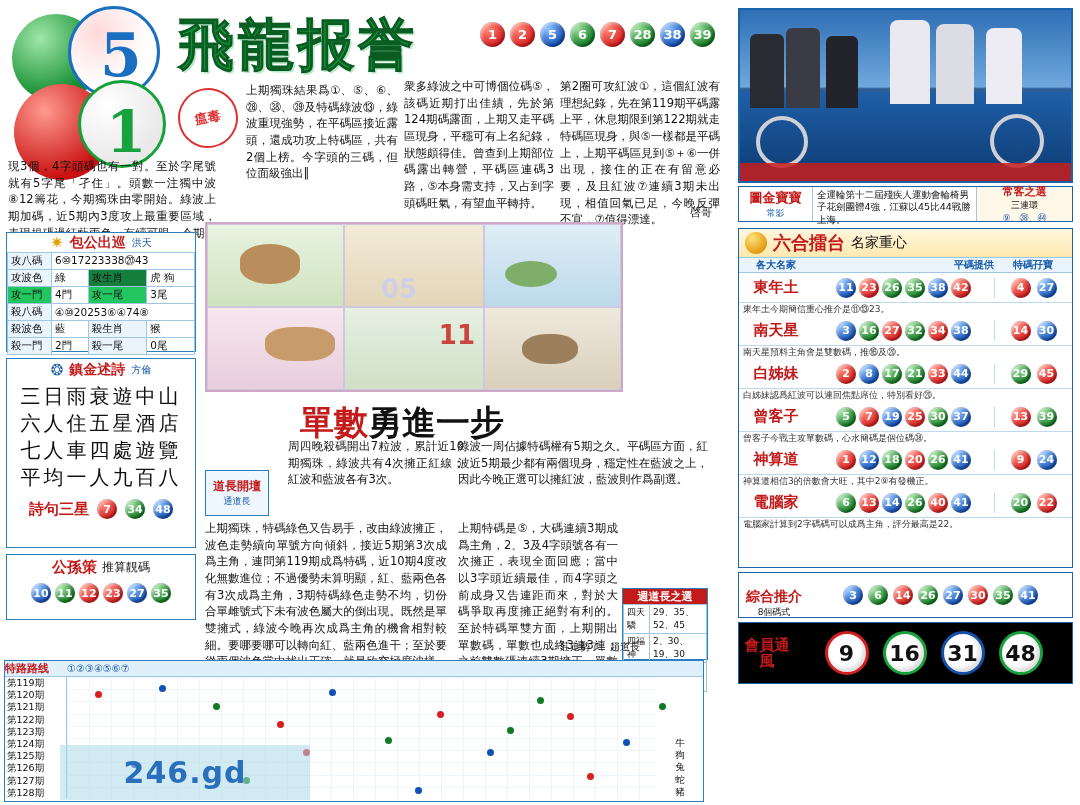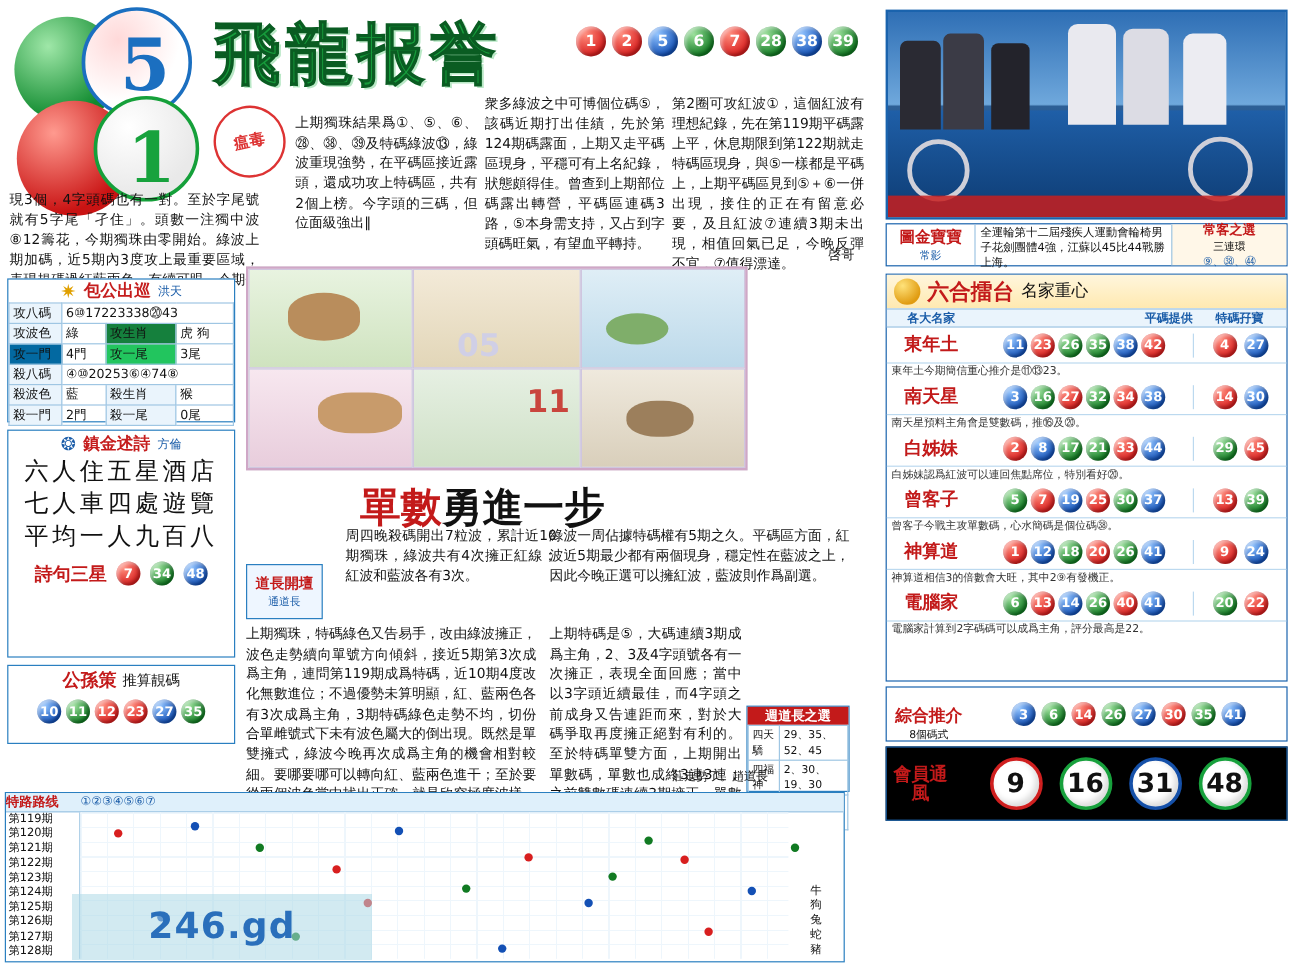--- a/index.html
+++ b/index.html
@@ -140,21 +140,21 @@
     <span class="ball b-blue">5</span>
     <span class="ball b-green">6</span>
     <span class="ball b-red">7</span>
     <span class="ball b-green">28</span>
     <span class="ball b-blue">38</span>
     <span class="ball b-green">39</span>
   </div>
 
   <div style="position:absolute;left:178px;top:88px;width:60px;height:60px;border-radius:50%;border:2px solid #d33;color:#d33;display:flex;align-items:center;justify-content:center;font-size:13px;font-weight:bold;transform:rotate(-12deg);">瘟毒</div>
 
-  <div class="intro-text" style="left:246px;top:82px;width:152px;margin-top:12px;">上期獨珠結果爲①、⑤、⑥、㉘、㊳、㊴及特碼綠波⑬，綠波重現強勢，在平碼區接近露頭，還成功攻上特碼區，共有2個上榜。今字頭的三碼，但位面級強出‖</div>
+  <div class="intro-text" style="left:246px;top:82px;width:152px;">上期獨珠結果爲①、⑤、⑥、㉘、㊳、㊴及特碼綠波⑬，綠波重現強勢，在平碼區接近露頭，還成功攻上特碼區，共有2個上榜。今字頭的三碼，但位面級強出‖</div>
   <div class="intro-text" style="left:8px;top:158px;width:208px;">現3個，4字頭碼也有一對。至於字尾號就有5字尾「孑住」。頭數一注獨中波⑧12籌花，今期獨珠由零開始。綠波上期加碼，近5期內3度攻上最重要區域，表現規碼過紅藍兩色，有續可眼，今期優先支持綠波。</div>
   <div class="intro-text" style="left:404px;top:78px;width:150px;">衆多綠波之中可博個位碼⑤，該碼近期打出佳績，先於第124期碼露面，上期又走平碼區現身，平穩可有上名紀錄，狀態頗得佳。曾查到上期部位碼露出轉營，平碼區連碼3路，⑤本身需支持，又占到字頭碼旺氣，有望血平轉持。</div>
   <div class="intro-text" style="left:560px;top:78px;width:160px;">第2圈可攻紅波①，這個紅波有理想紀錄，先在第119期平碼露上平，休息期限到第122期就走特碼區現身，與⑤一樣都是平碼上，上期平碼區見到⑤＋⑥一併出現，接住的正在有留意必要，及且紅波⑦連續3期未出現，相值回氣已足，今晚反彈不宜，⑦值得漂達。</div>
   <div style="position:absolute;left:690px;top:205px;font-size:11px;">啓哥</div>
 
   <div class="box" style="left:6px;top:232px;width:190px;height:120px;">
     <div style="display:flex;align-items:center;justify-content:center;gap:6px;">
       <span style="font-size:16px;color:#e0a000;">✷</span>
       <span class="box-title" style="padding:0;">包公出巡</span>
       <span style="font-size:10px;color:#1a5ca8;">洪天</span>
@@ -165,21 +165,21 @@
             <td style="width:44px;background:#eaf4fc;">攻八碼</td>
           <td colspan="3">6⑩17223338⑳43</td>
           </tr>
       <tr>
             <td style="background:#eaf4fc;">攻波色</td>
           <td>綠</td>
           <td style="background:#15803d;">攻生肖</td>
           <td>虎 狗</td>
           </tr>
       <tr>
-            <td style="background:#0369a1;">攻一門</td>
+            <td style="background:#22c55e;">攻一門</td>
           <td>4門</td>
           <td style="background:#22c55e;">攻一尾</td>
           <td>3尾</td>
           </tr>
       <tr>
             <td style="background:#eaf4fc;">殺八碼</td>
           <td colspan="3">④⑩20253⑥④74⑧</td>
           </tr>
       <tr>
             <td style="background:#eaf4fc;">殺波色</td>
@@ -196,20 +196,21 @@
     </tbody>
       </table>
   </div>
 
   <div class="box" style="left:6px;top:358px;width:190px;height:190px;">
     <div style="display:flex;align-items:center;justify-content:center;gap:6px;padding-top:2px;">
       <span style="font-size:15px;color:#1a5ca8;">❂</span>
       <span class="box-title" style="padding:0;">鎮金述詩</span>
       <span style="font-size:10px;color:#1a5ca8;">方倫</span>
     </div>
+    <div class="poem" style="margin-top:4px;">三日雨衰遊中山</div>
     <div class="poem">六人住五星酒店</div>
     <div class="poem">七人車四處遊覽</div>
     <div class="poem">平均一人九百八</div>
     <div style="display:flex;align-items:center;justify-content:center;gap:8px;margin-top:8px;">
       <span style="font-size:15px;font-weight:bold;color:#c31a1a;">詩句三星</span>
       <span class="ball b-red">7</span>
       <span class="ball b-green">34</span>
       <span class="ball b-blue">48</span>
     </div>
   </div>

